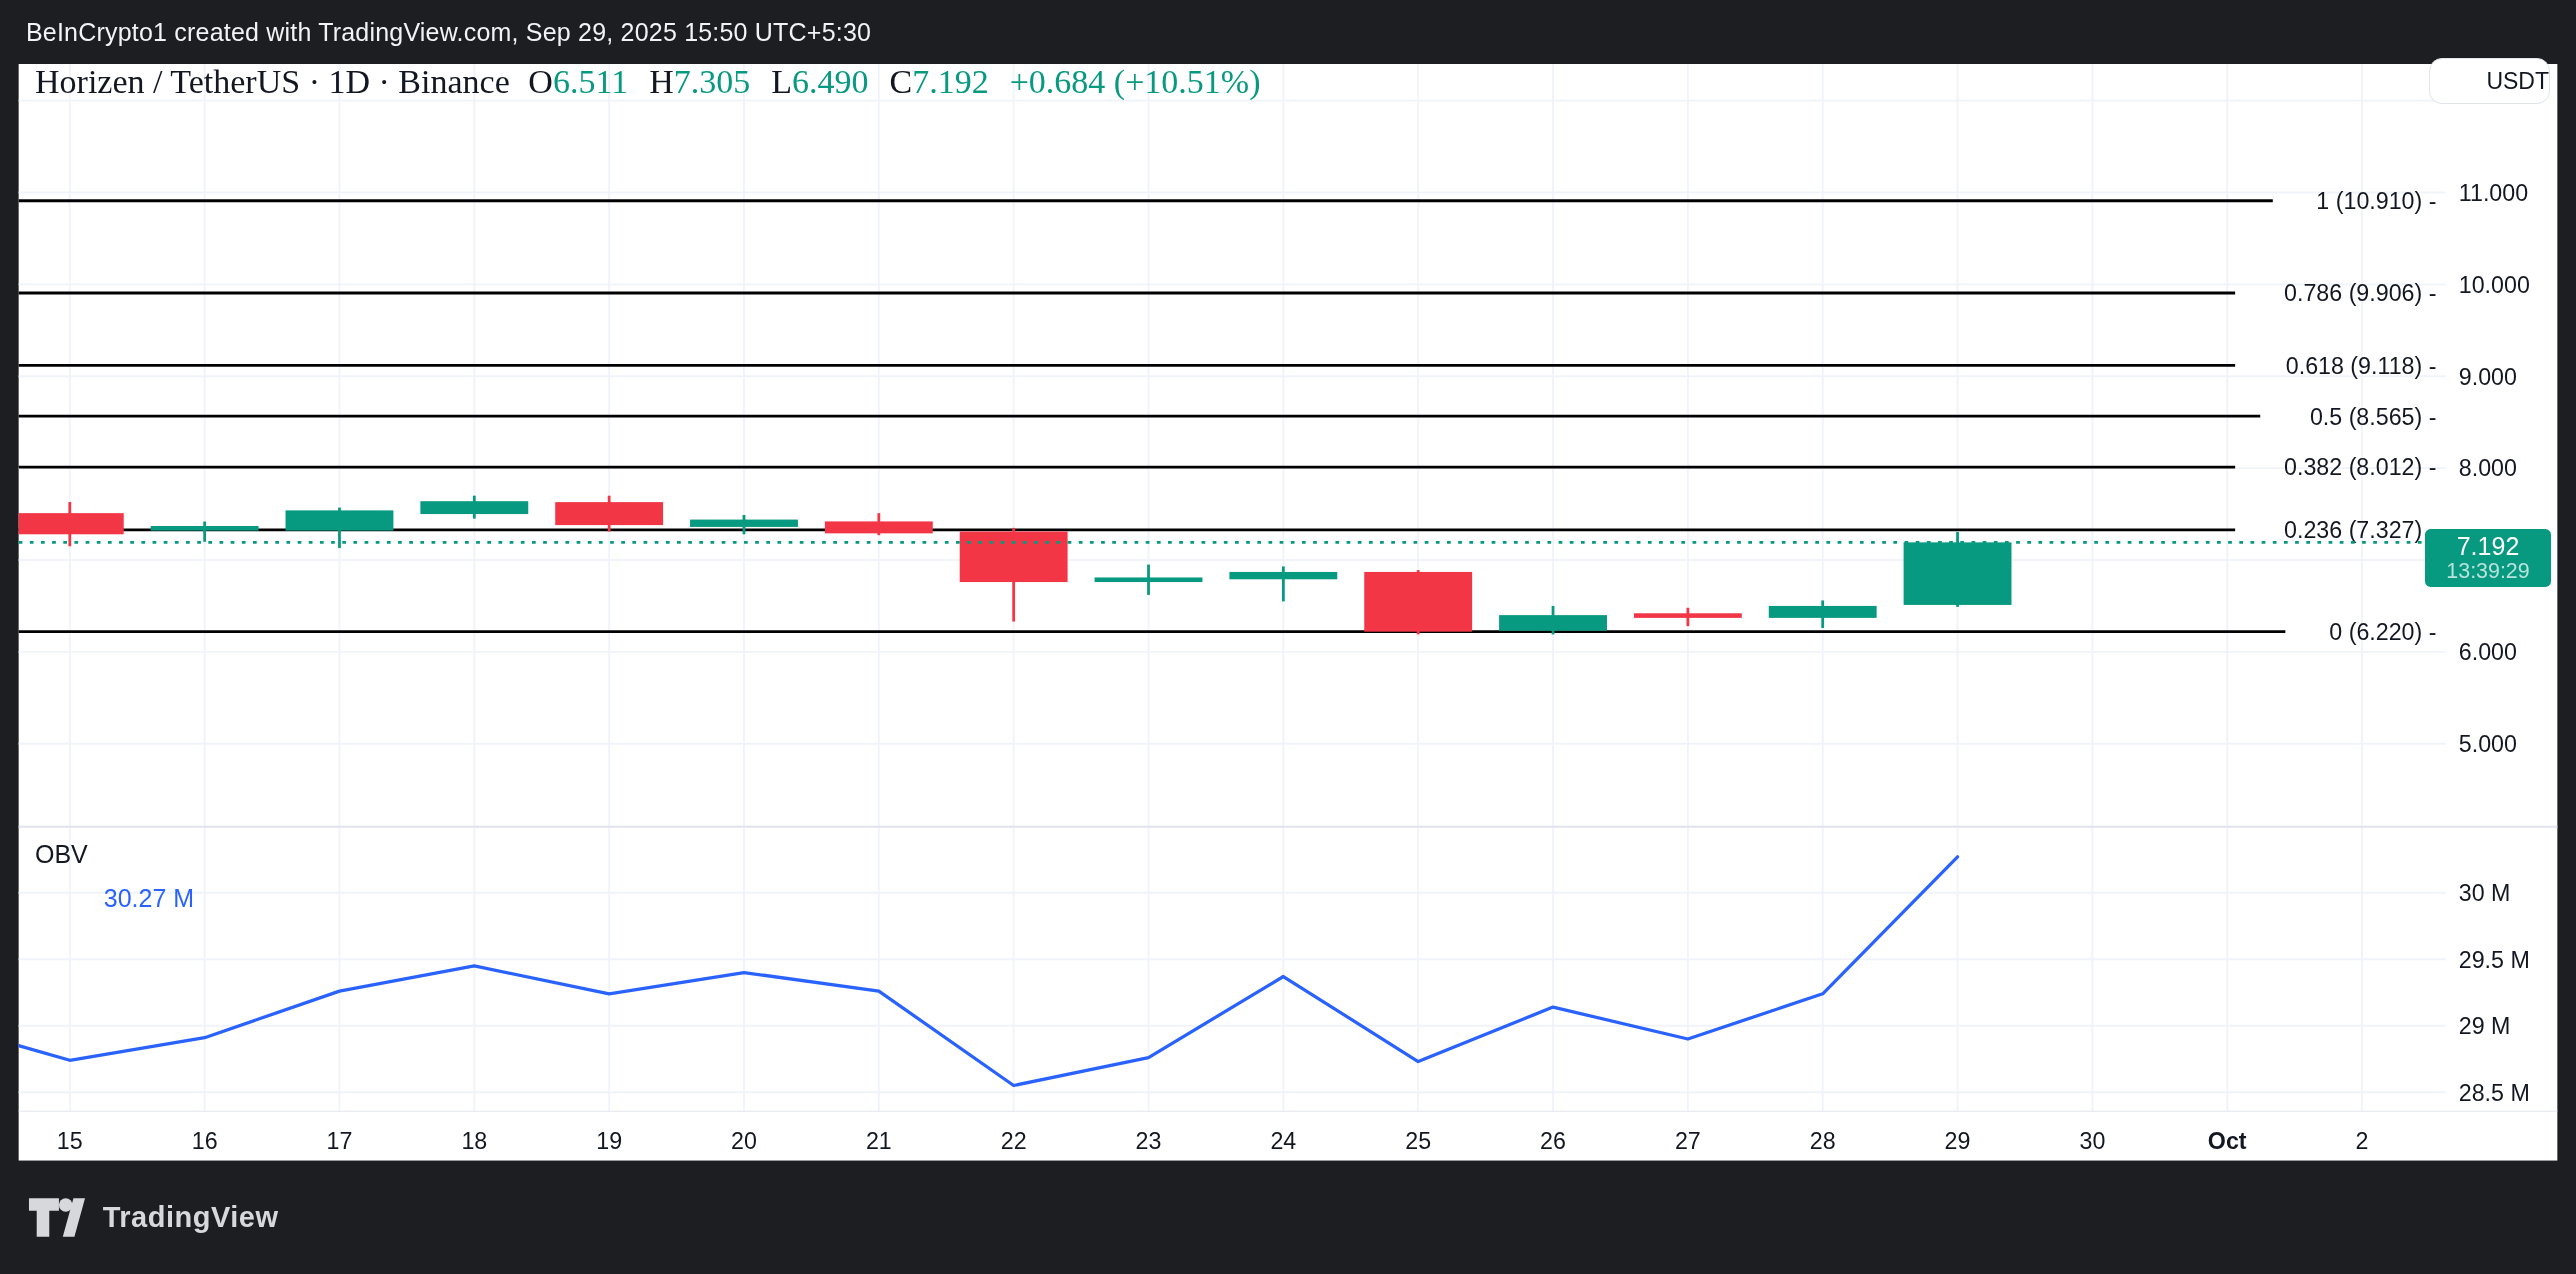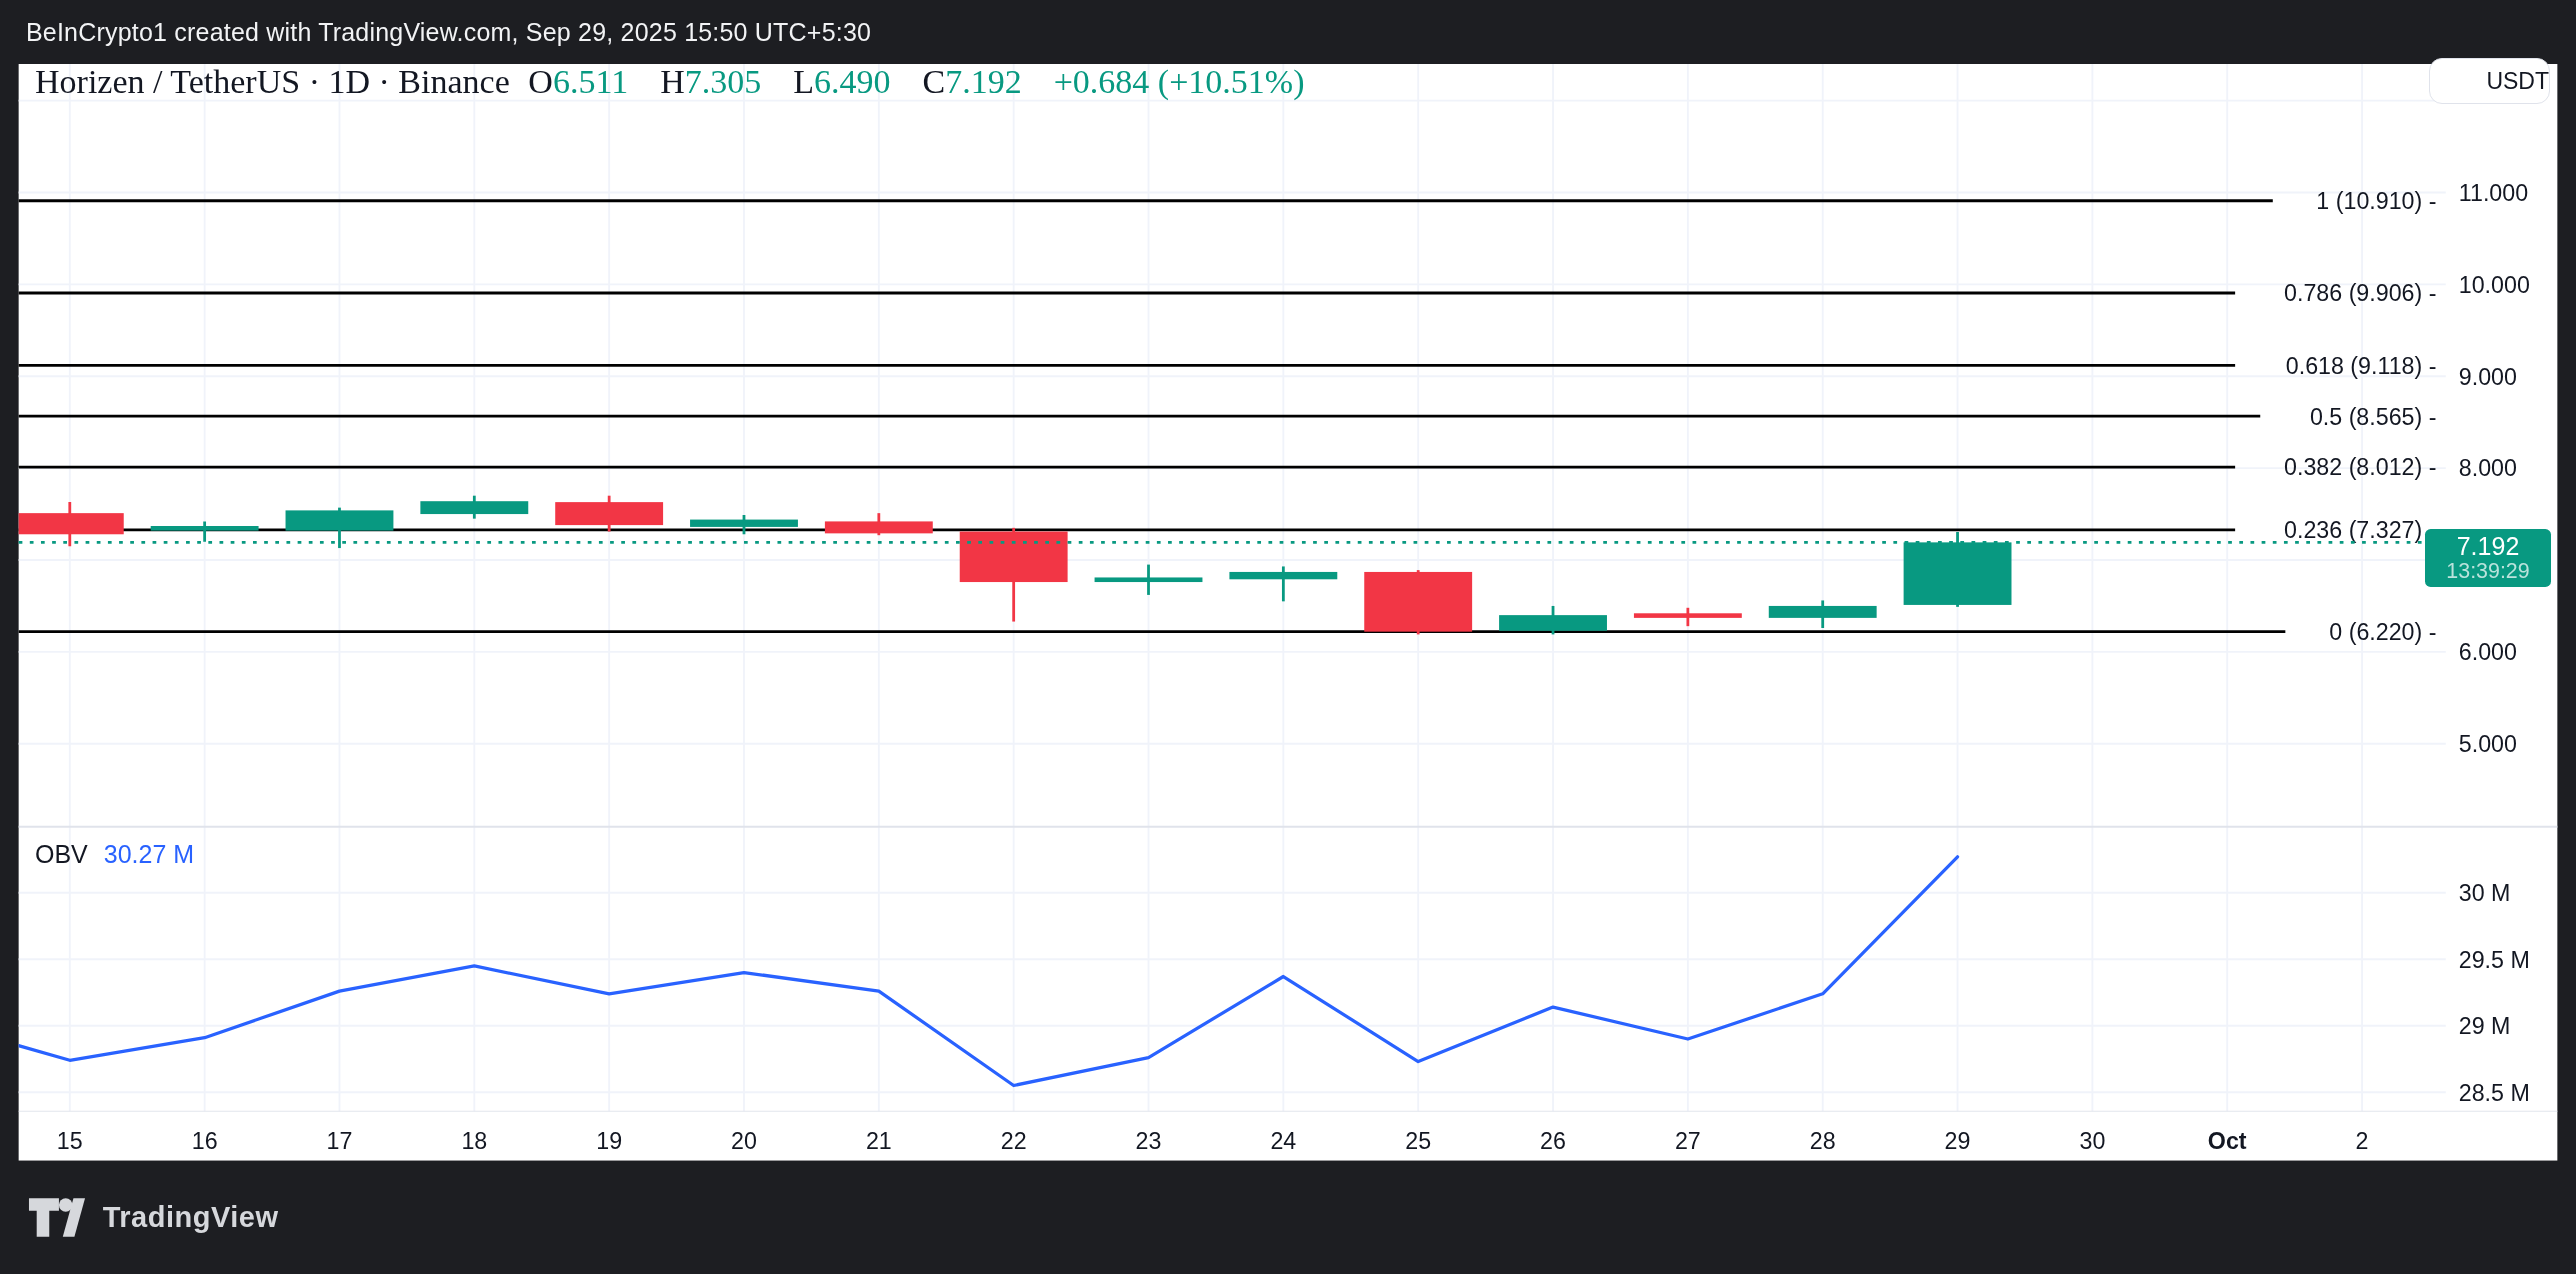--- a/index.html
+++ b/index.html
@@ -18,38 +18,38 @@
   }
   .topbar span{padding-left:26px;}
   
   #chart{position:absolute;left:0;top:0;}
   
   .legend{
     position:absolute;left:35px;top:63px;height:33px;
     display:flex;align-items:baseline;gap:18.6px;
     font-size:34px;color:#131722;white-space:nowrap;font-family:Liberation Serif, serif;
   }
-  .legend .vals{display:flex;gap:32px;align-items:center;}
+  .legend .vals{display:flex;gap:21px;align-items:center;}
   .legend .pair .k{color:#131722;}
   .legend .pair .v{color:#089981;}
   .legend .chg{color:#089981;}
   
   .usdt-btn{
     position:absolute;left:2429px;top:58px;width:121px;height:46px;
     border:1.9px solid #e0e3eb;border-radius:13px;background:#ffffff;
     display:flex;align-items:center;justify-content:flex-end;
     font-size:23px;color:#131722;cursor:pointer;box-sizing:border-box;padding-left:40px;
   }
   
   .obv-legend{
     position:absolute;left:35px;top:840px;display:flex;gap:16px;
     font-size:25px;align-items:flex-start;white-space:nowrap;
   }
   .obv-legend .name{color:#131722;}
-  .obv-legend .val{color:#2962ff;}
+  .obv-legend .val{color:#2962ff;margin-top:44px;}
   
   .price-tag{
     position:absolute;left:2425px;top:529px;width:126px;height:58px;
     background:#089981;border-radius:5.6px;color:#ffffff;
     display:flex;flex-direction:column;align-items:center;justify-content:center;
     line-height:1.12;
   }
   .price-tag .p{font-size:25px;}
   .price-tag .cd{font-size:21.4px;color:rgba(255,255,255,.72);}
   

